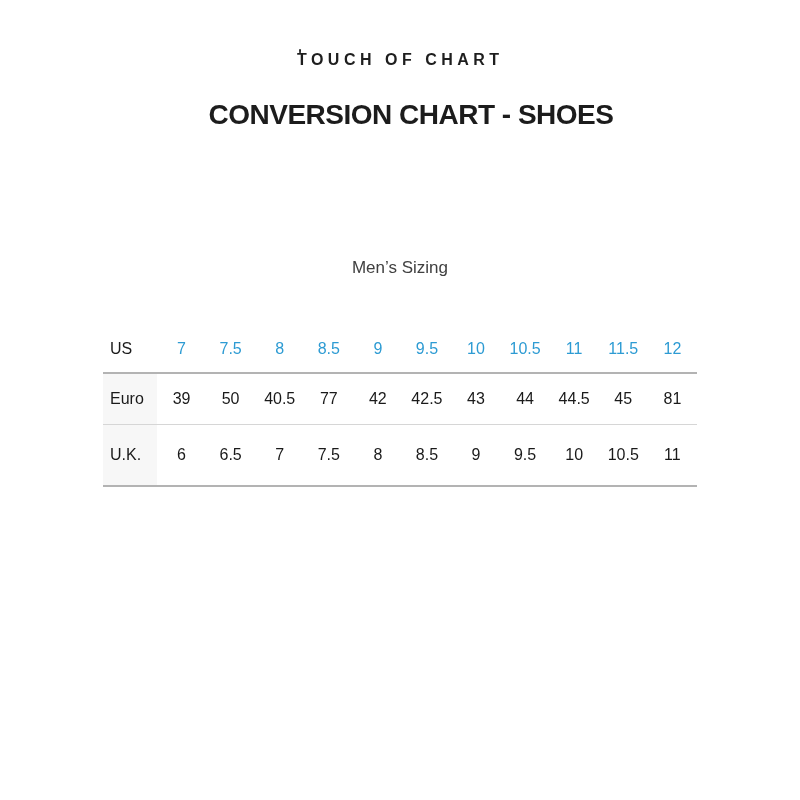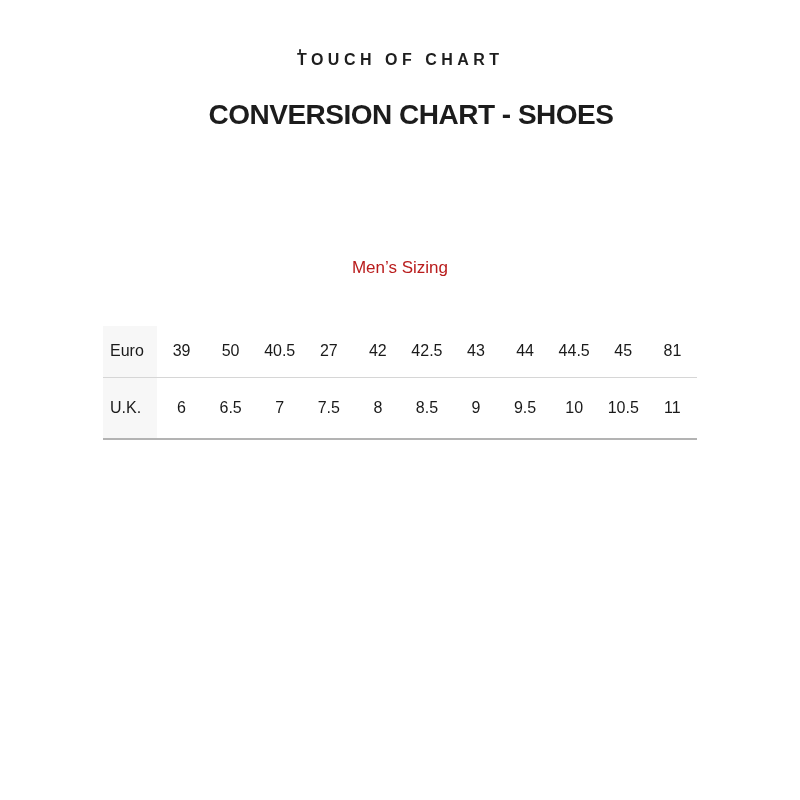--- a/index.html
+++ b/index.html
@@ -34,21 +34,21 @@
     font-size: 28px; font-weight: 700;
     letter-spacing: -0.5px;
     color: #1c1c1c;
     white-space: nowrap;
   }
 
   .section-title {
     position: absolute; top: 258px; left: 0; width: 100%;
     text-align: center;
     font-size: 17px; font-weight: 400;
-    color: #b91c1c;
+    color: #404040;
   }
 
   .table-wrap { position: absolute; top: 326px; left: 103px; width: 594px; }
   table.conv {
     width: 100%;
     border-collapse: collapse;
     table-layout: fixed;
     font-size: 16px;
     color: #1a1a1a;
   }
@@ -89,26 +89,40 @@
           <col>
           <col>
           <col>
           <col>
           <col>
           <col>
           <col>
           <col>
         </colgroup>
       <tbody>
+          <tr class="row-0 accent-values">
+            <th>US</th>
+            <td>7</td>
+            <td>7.5</td>
+            <td>8</td>
+            <td>8.5</td>
+            <td>9</td>
+            <td>9.5</td>
+            <td>10</td>
+            <td>10.5</td>
+            <td>11</td>
+            <td>11.5</td>
+            <td>12</td>
+          </tr>
           <tr class="row-1">
             <th>Euro</th>
             <td>39</td>
             <td>50</td>
             <td>40.5</td>
-            <td>27</td>
+            <td>77</td>
             <td>42</td>
             <td>42.5</td>
             <td>43</td>
             <td>44</td>
             <td>44.5</td>
             <td>45</td>
             <td>81</td>
           </tr>
           <tr class="row-2">
             <th>U.K.</th>

